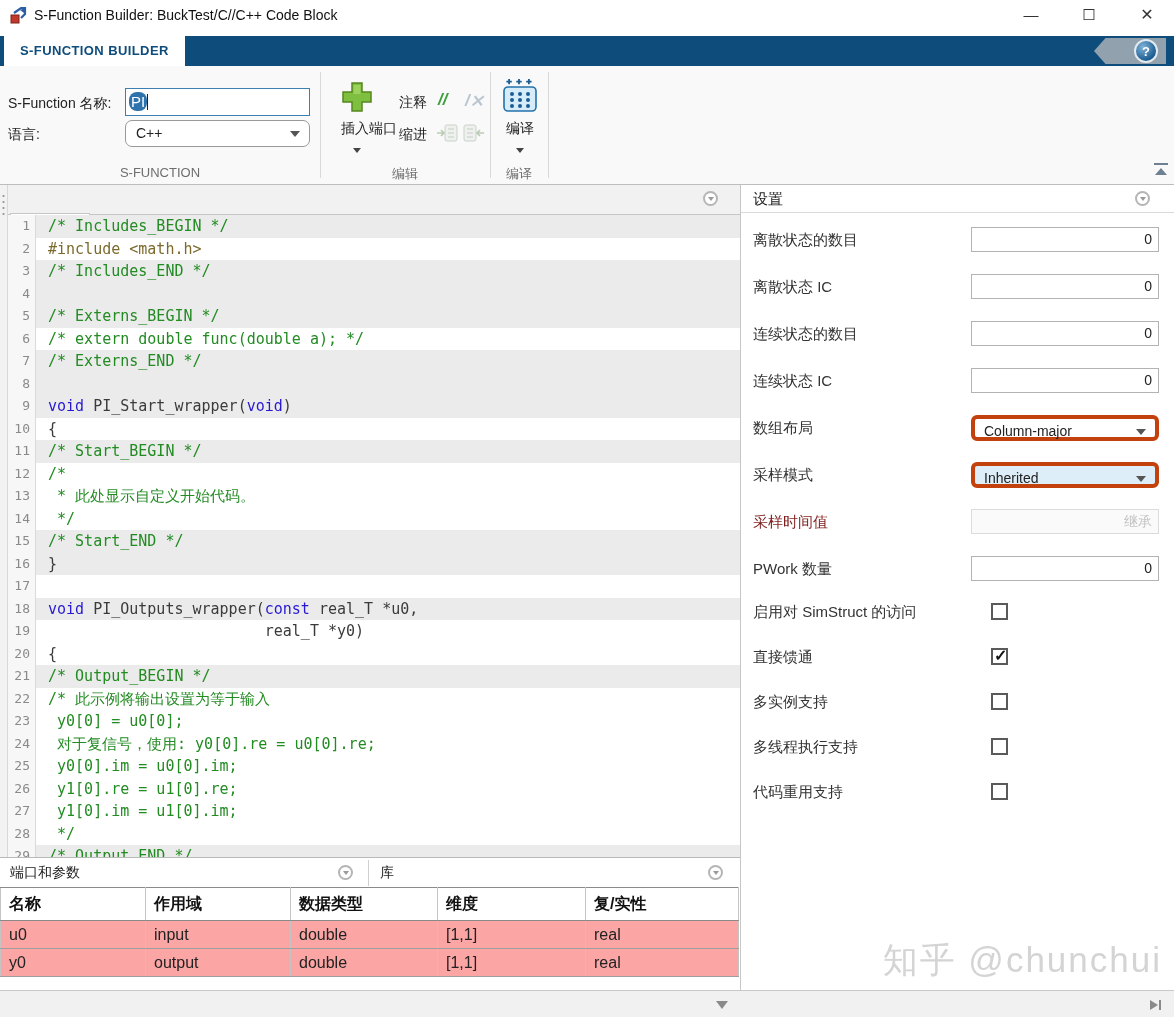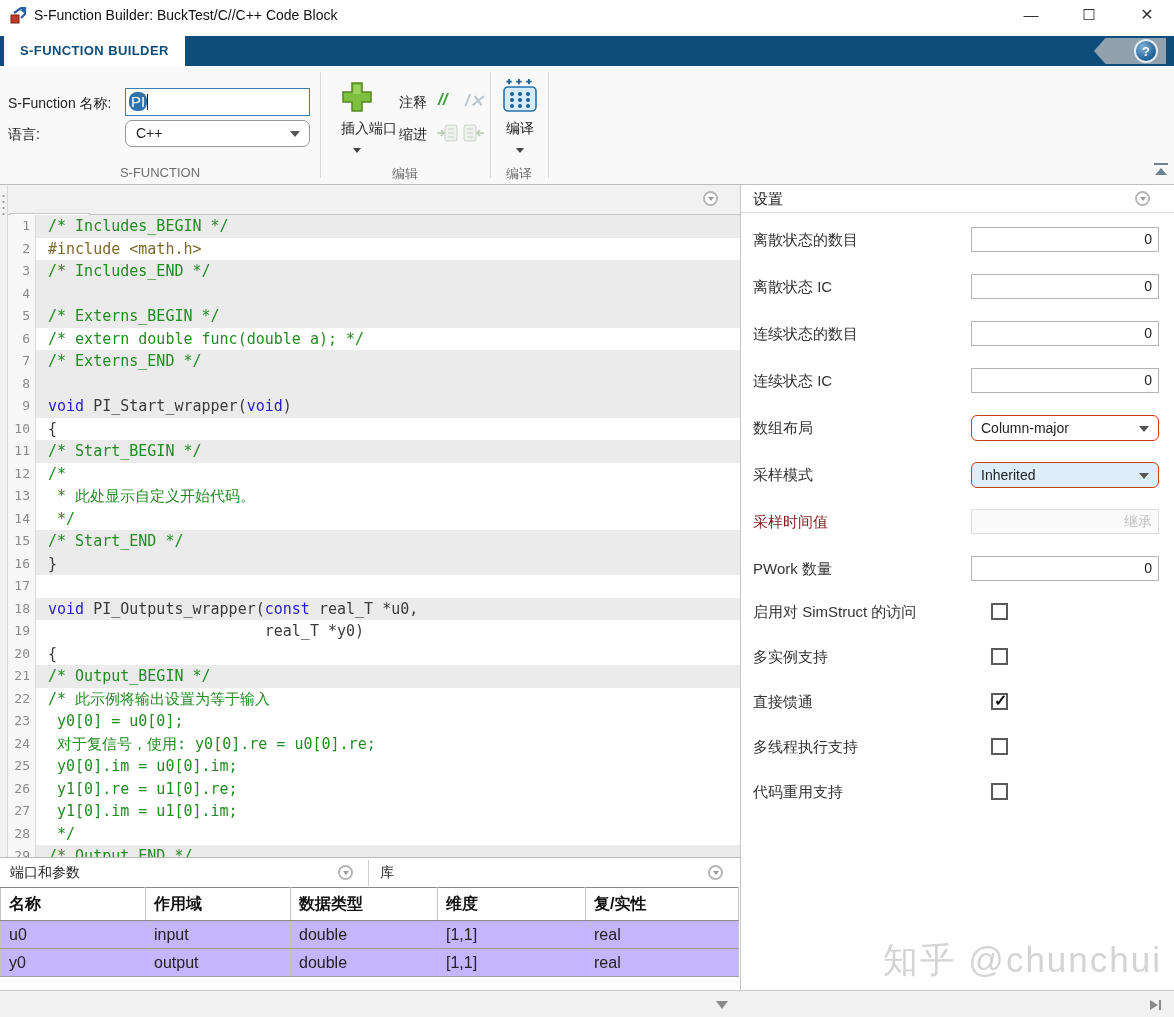--- a/index.html
+++ b/index.html
@@ -61,39 +61,39 @@
   .tri-dn { bottom:6px; border-top:7px solid #777; }
 
   
   .settings { position:absolute; left:740px; top:0; width:434px; height:805px; background:#fff; border-left:1px solid #c6c6c6; }
   .panel-hd { height:28px; border-bottom:1px solid #d9d9d9; position:relative; }
   .panel-hd .t { position:absolute; left:12px; top:0; line-height:28px; font-size:15px; color:#222; }
   .srows { position:absolute; left:0; top:28px; width:434px; padding:14px 8px 0 12px; display:flex; flex-direction:column;gap:16px; }
   .srow { position:relative; height:25px; margin-bottom:6px; }
   .srow .lbl { position:absolute; left:0; top:0; line-height:25px; font-size:15px; color:#333; }
   .srow .box { position:absolute; right:8px; top:0; width:188px; height:25px; border:1px solid #b3b3b3; background:#fff; font-size:14px; text-align:right; padding:0 6px; line-height:23px; color:#222; }
-  .srow .cb-combo { position:absolute; right:8px; top:0; width:188px; height:26px; border:1px solid #c2410c; border-radius:6px; background:#fff; font-size:14px; }
+  .srow .cb-combo { position:absolute; right:8px; top:0; width:188px; height:26px; border:4px solid #c2410c; border-radius:6px; background:#fff; font-size:14px; }
   .srow .cb-combo .val { position:absolute; left:9px; line-height:24px; }
   .srow .cb-combo .arr { position:absolute; right:9px; top:10px; width:0; height:0; border-left:5px solid transparent; border-right:5px solid transparent; border-top:6px solid #555; }
   .srow.tint .cb-combo { background:#ddeef8; }
   .srow.dis .lbl { color:#7f1d1d; }
   .srow.dis .box { border-color:#dcdcdc; background:#fafafa; color:#c4c4c4; }
   .srow.cbrow { height:17px; margin-bottom:12px; }
   .srow .chk { position:absolute; left:238px; top:0; width:17px; height:17px; border:2px solid #5a5a5a; background:#fff; }
   .srow .chk.on:after { content:"✓"; position:absolute; left:1px; top:-4px; font-size:16px; font-weight:bold; color:#111; }
   .srow.cbrow .lbl { line-height:17px; }
 
   
   .bottom { position:absolute; left:0; top:672px; width:740px; height:133px; border-top:1px solid #b9b9b9; background:#fff; }
   .bp-headers { position:absolute; left:0; top:0; width:740px; height:29px; }
   .bp-headers .t { position:absolute; top:0; line-height:29px; font-size:14px; color:#222; }
   .bp-div { position:absolute; left:368px; top:2px; width:1px; height:26px; background:#cfcfcf; }
   table.ports { position:absolute; left:0; top:29px; width:738px; border-collapse:collapse; table-layout:fixed; font-size:16px; }
   table.ports th { border-top:1px solid #8a8a8a; border-bottom:1px solid #8a8a8a; border-right:1px solid #c4c4c4; text-align:left; font-weight:bold; color:#111; height:33px; padding-left:8px; background:#fff; }
-  table.ports td { border-bottom:1px solid #9e9e9e; border-right:1px solid #c4c4c4; height:28px; padding-left:8px; color:#222; background:#c4b5fd;margin-top:34px; }
+  table.ports td { border-bottom:1px solid #9e9e9e; border-right:1px solid #c4c4c4; height:28px; padding-left:8px; color:#222; background:#fca5a5;margin-top:34px; }
   table.ports th:first-child, table.ports td:first-child { border-left:1px solid #c4c4c4; }
 
   
   .strip { position:absolute; left:0; top:805px; width:1174px; height:27px; background:#f1f1f1; border-top:1px solid #c9c9c9; }
   .strip .dn { position:absolute; left:716px; top:10px; width:0; height:0; border-left:6px solid transparent; border-right:6px solid transparent; border-top:8px solid #8a8a8a; }
   .strip .rt { position:absolute; right:10px; top:8px; }
 
   .watermark { position:absolute; left:850px; top:752px; width:312px; text-align:right; font-size:35px; letter-spacing:2px; color:#d4d4d4; text-shadow:0 1px 0 #ffffff; white-space:nowrap; }
 </style>
 </head>
@@ -280,26 +280,26 @@
         </div>
         <div class="srow">
           <span class="lbl">PWork 数量</span>
           <div class="box">0</div>
         </div>
         <div class="srow cbrow">
           <span class="lbl">启用对 SimStruct 的访问</span>
           <div class="chk"></div>
         </div>
         <div class="srow cbrow">
+          <span class="lbl">直接馈通</span>
+          <div class="chk on"></div>
+        </div>
+        <div class="srow cbrow">
           <span class="lbl">多实例支持</span>
           <div class="chk"></div>
-        </div>
-        <div class="srow cbrow">
-          <span class="lbl">直接馈通</span>
-          <div class="chk on"></div>
         </div>
         <div class="srow cbrow">
           <span class="lbl">多线程执行支持</span>
           <div class="chk"></div>
         </div>
         <div class="srow cbrow">
           <span class="lbl">代码重用支持</span>
           <div class="chk"></div>
         </div>
       </div>

